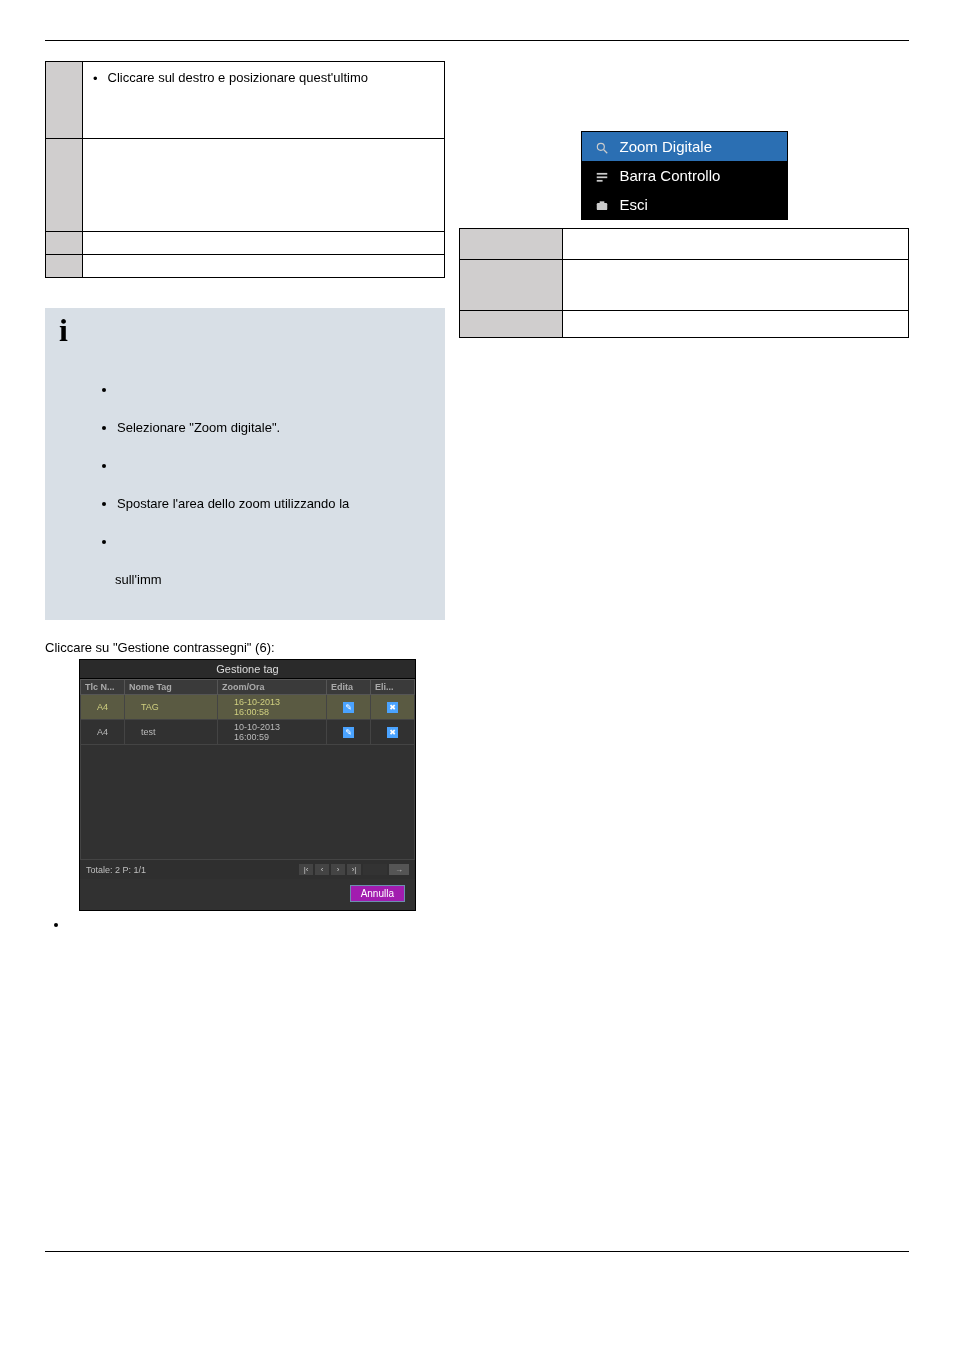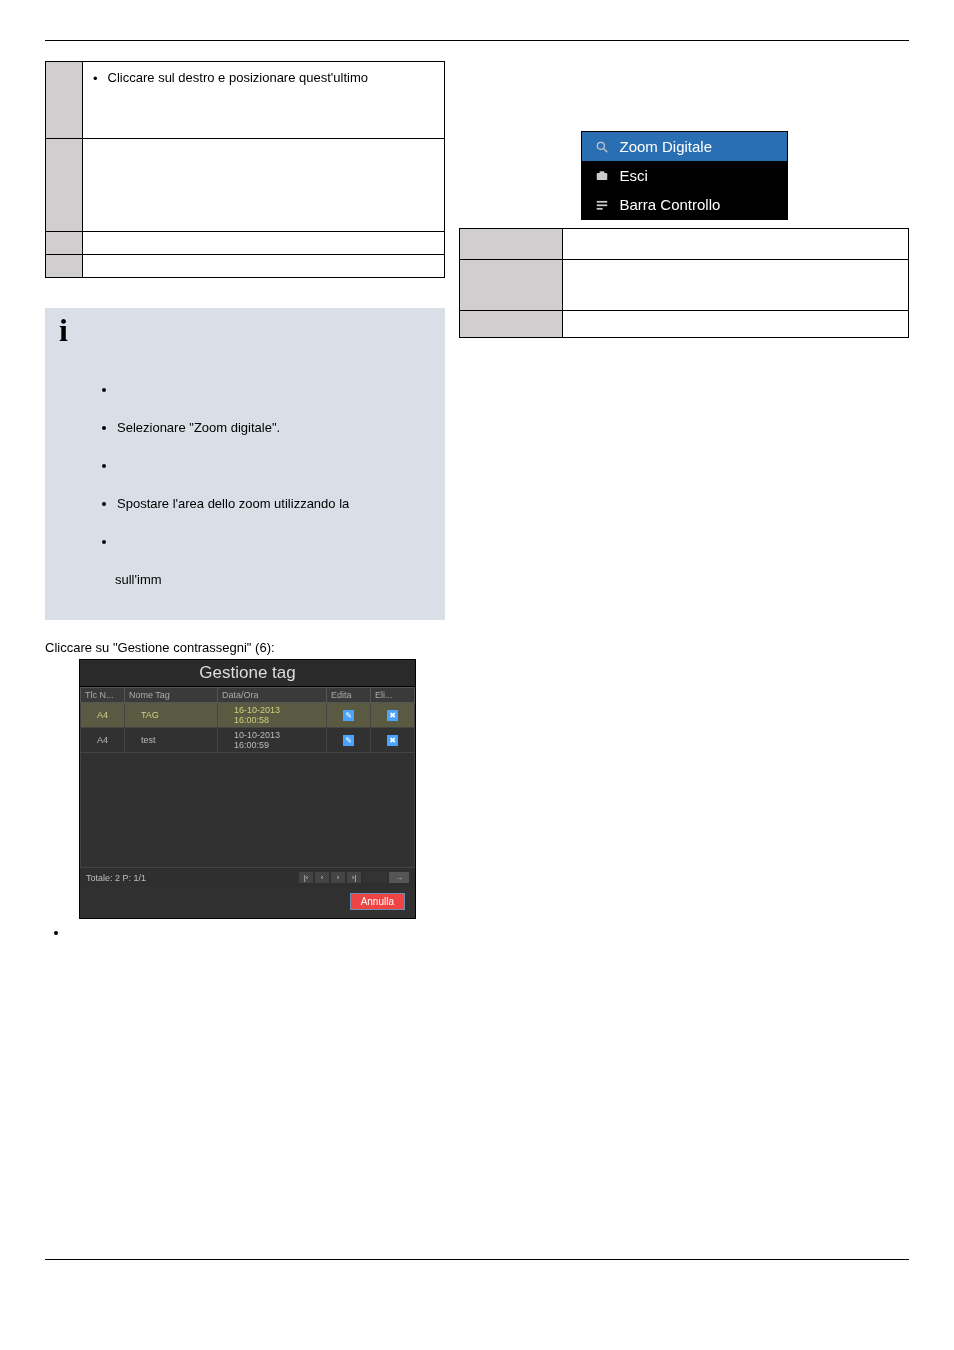--- a/index.html
+++ b/index.html
@@ -80,21 +80,21 @@
   
   .ctx-menu {
     width: 205px;
     background: #000;
     color: #fff;
     margin: 14px auto 0 auto;
     border: 1px solid #000;
   }
   .ctx-item {
     display: flex;
-    align-items: center;
+    align-items: flex-end;
     gap: 10px;
     padding: 6px 12px;
     font-size: 15px;
   }
   .ctx-item.sel {
     background: #2b6fb3;
   }
   .ctx-icon {
     width: 16px;
     display: flex;
@@ -139,34 +139,34 @@
     background: #313131;
     color: #bfbfbf;
     font-size: 10px;
     margin: 4px 0 4px 34px;
     border: 1px solid #000;
   }
   .tag-title {
     background: #2a2a2a;
     text-align: center;
     color: #ddd;
-    font-size: 17px;
+    font-size: 11px;
     padding: 3px 0;
     border-bottom: 1px solid #000;
   }
   .tag-table {
     width: 100%;
     border-collapse: collapse;
     font-size: 9px;
     color: #bbb;
   }
   .tag-table th {
     background: #3a3a3a;
     border: 1px solid #555;
-    font-weight: normal;
+    font-weight: bold;
     padding: 2px 4px;
     text-align: left;
     color: #aaa;
   }
   .tag-table td {
     border: 1px solid #444;
     padding: 2px 16px;
   }
   .tag-body-spacer {
     height: 110px;
@@ -201,21 +201,21 @@
     padding: 0 6px;
     font-size: 8px;
     height: 11px;
     line-height: 11px;
   }
   .tag-cancel {
     text-align: right;
     padding: 6px 10px 8px 0;
   }
   .btn-cancel {
-    background: #ef4444;
+    background: #a21caf;
     color: #fff;
     border: 1px solid #6e8eaf;
     font-size: 10px;
     padding: 2px 10px;
   }
   .row-sel {
     background: #5a5a42;
     color: #d0d080;
   }
   .ed-icon {
@@ -299,35 +299,35 @@
             <svg width="14" height="14" viewBox="0 0 24 24" fill="none" stroke="#ccc" stroke-width="2">
                 <circle cx="10" cy="10" r="6"></circle>
                 <line x1="15" y1="15" x2="21" y2="21"></line>
               </svg>
           </span>
           <span>Zoom Digitale</span>
         </div>
         <div class="ctx-item">
           <span class="ctx-icon">
             <svg width="14" height="14" viewBox="0 0 24 24" fill="#ccc">
-                <rect x="3" y="7" width="18" height="12" rx="2"></rect>
-                <rect x="8" y="4" width="8" height="4"></rect>
-              </svg>
-          </span>
-          <span>Esci</span>
-        </div>
-        <div class="ctx-item">
-          <span class="ctx-icon">
-            <svg width="14" height="14" viewBox="0 0 24 24" fill="#ccc">
                 <rect x="3" y="5" width="18" height="3"></rect>
                 <rect x="3" y="11" width="18" height="3"></rect>
                 <rect x="3" y="17" width="10" height="3"></rect>
               </svg>
           </span>
           <span>Barra Controllo</span>
+        </div>
+        <div class="ctx-item">
+          <span class="ctx-icon">
+            <svg width="14" height="14" viewBox="0 0 24 24" fill="#ccc">
+                <rect x="3" y="7" width="18" height="12" rx="2"></rect>
+                <rect x="8" y="4" width="8" height="4"></rect>
+              </svg>
+          </span>
+          <span>Esci</span>
         </div>
       </div>
 
       <table class="tbl-right">
         <tbody>
             <tr>
               <td class="lab"></td>
               <td></td>
             </tr>
         <tr class="mid">
@@ -345,21 +345,21 @@
 
   <div class="section-text">Cliccare su "Gestione contrassegni" (6):</div>
 
   <div class="tag-window">
     <div class="tag-title">Gestione tag</div>
     <table class="tag-table">
       <tbody>
           <tr>
         <th style="width:34px;">Tlc N...</th>
         <th>Nome Tag</th>
-        <th style="width:100px;">Data/Ora</th>
+        <th style="width:100px;">Zoom/Ora</th>
         <th style="width:26px;">Edita</th>
         <th style="width:26px;">Eli...</th>
       </tr>
       <tr class="row-sel">
         <td>A4</td>
         <td>TAG</td>
         <td>16-10-2013 16:00:58</td>
         <td><span class="ed-icon ed-pencil">✎</span></td>
         <td><span class="ed-icon ed-del">✖</span></td>
       </tr>

